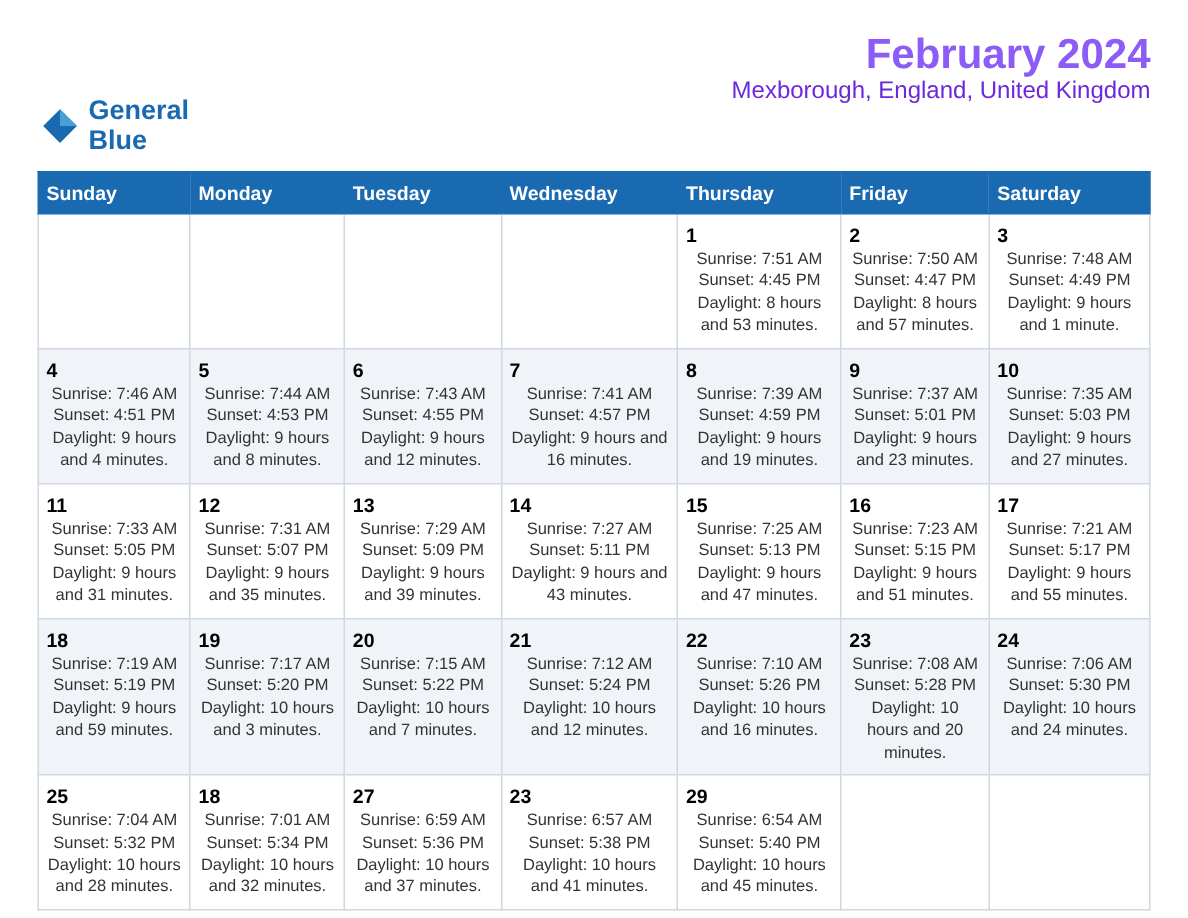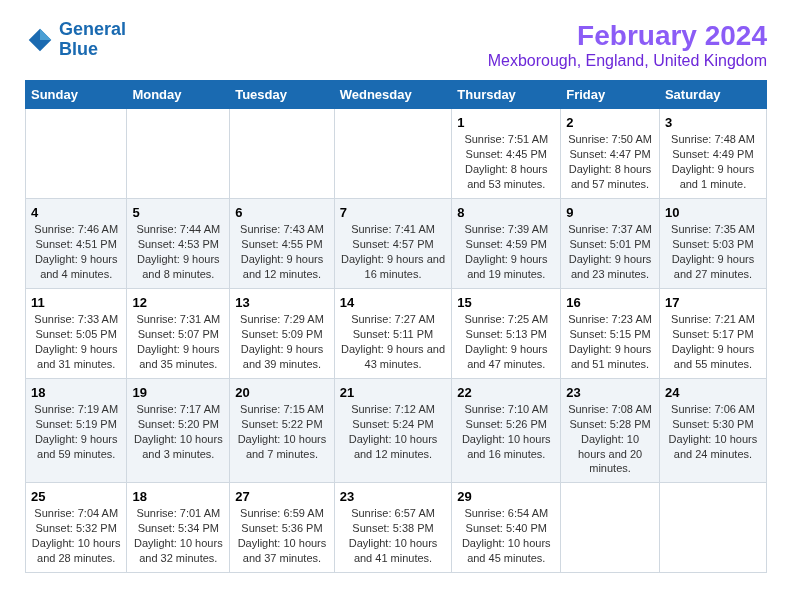--- a/index.html
+++ b/index.html
@@ -13,20 +13,21 @@
     .header-area {
       display: flex;
       justify-content: space-between;
       align-items: flex-start;
       margin-bottom: 10px;
     }
     .logo {
       display: flex;
       align-items: center;
       gap: 4px;
+      margin-top: 44px;
     }
     .logo-text {
       font-size: 18px;
       font-weight: bold;
       color: #333;
       line-height: 1.1;
     }
     .logo-text span { color: #1a6ab1; }
     .logo-icon {
       width: 30px;

